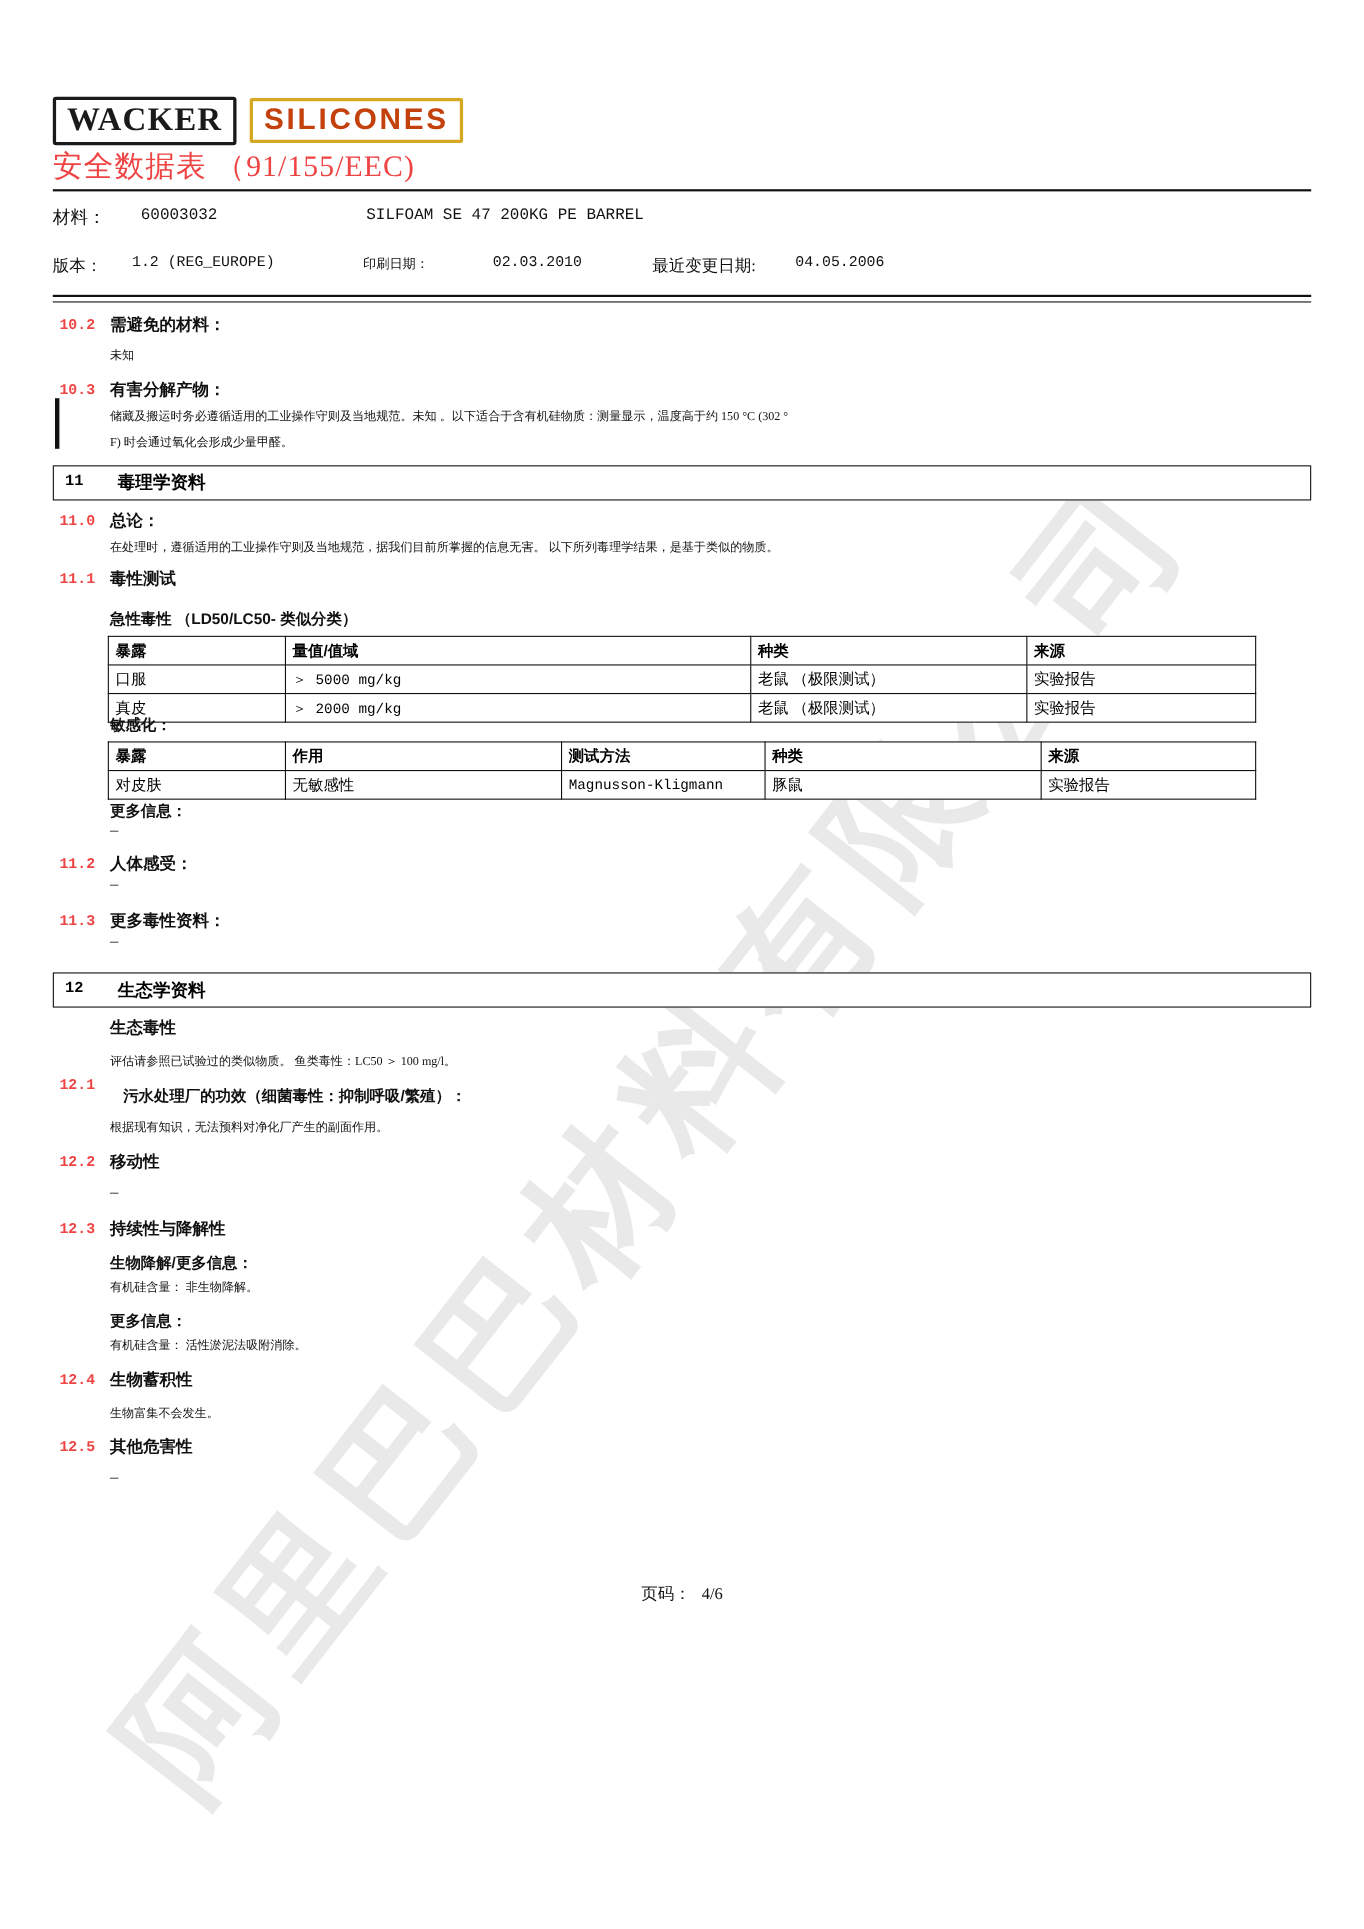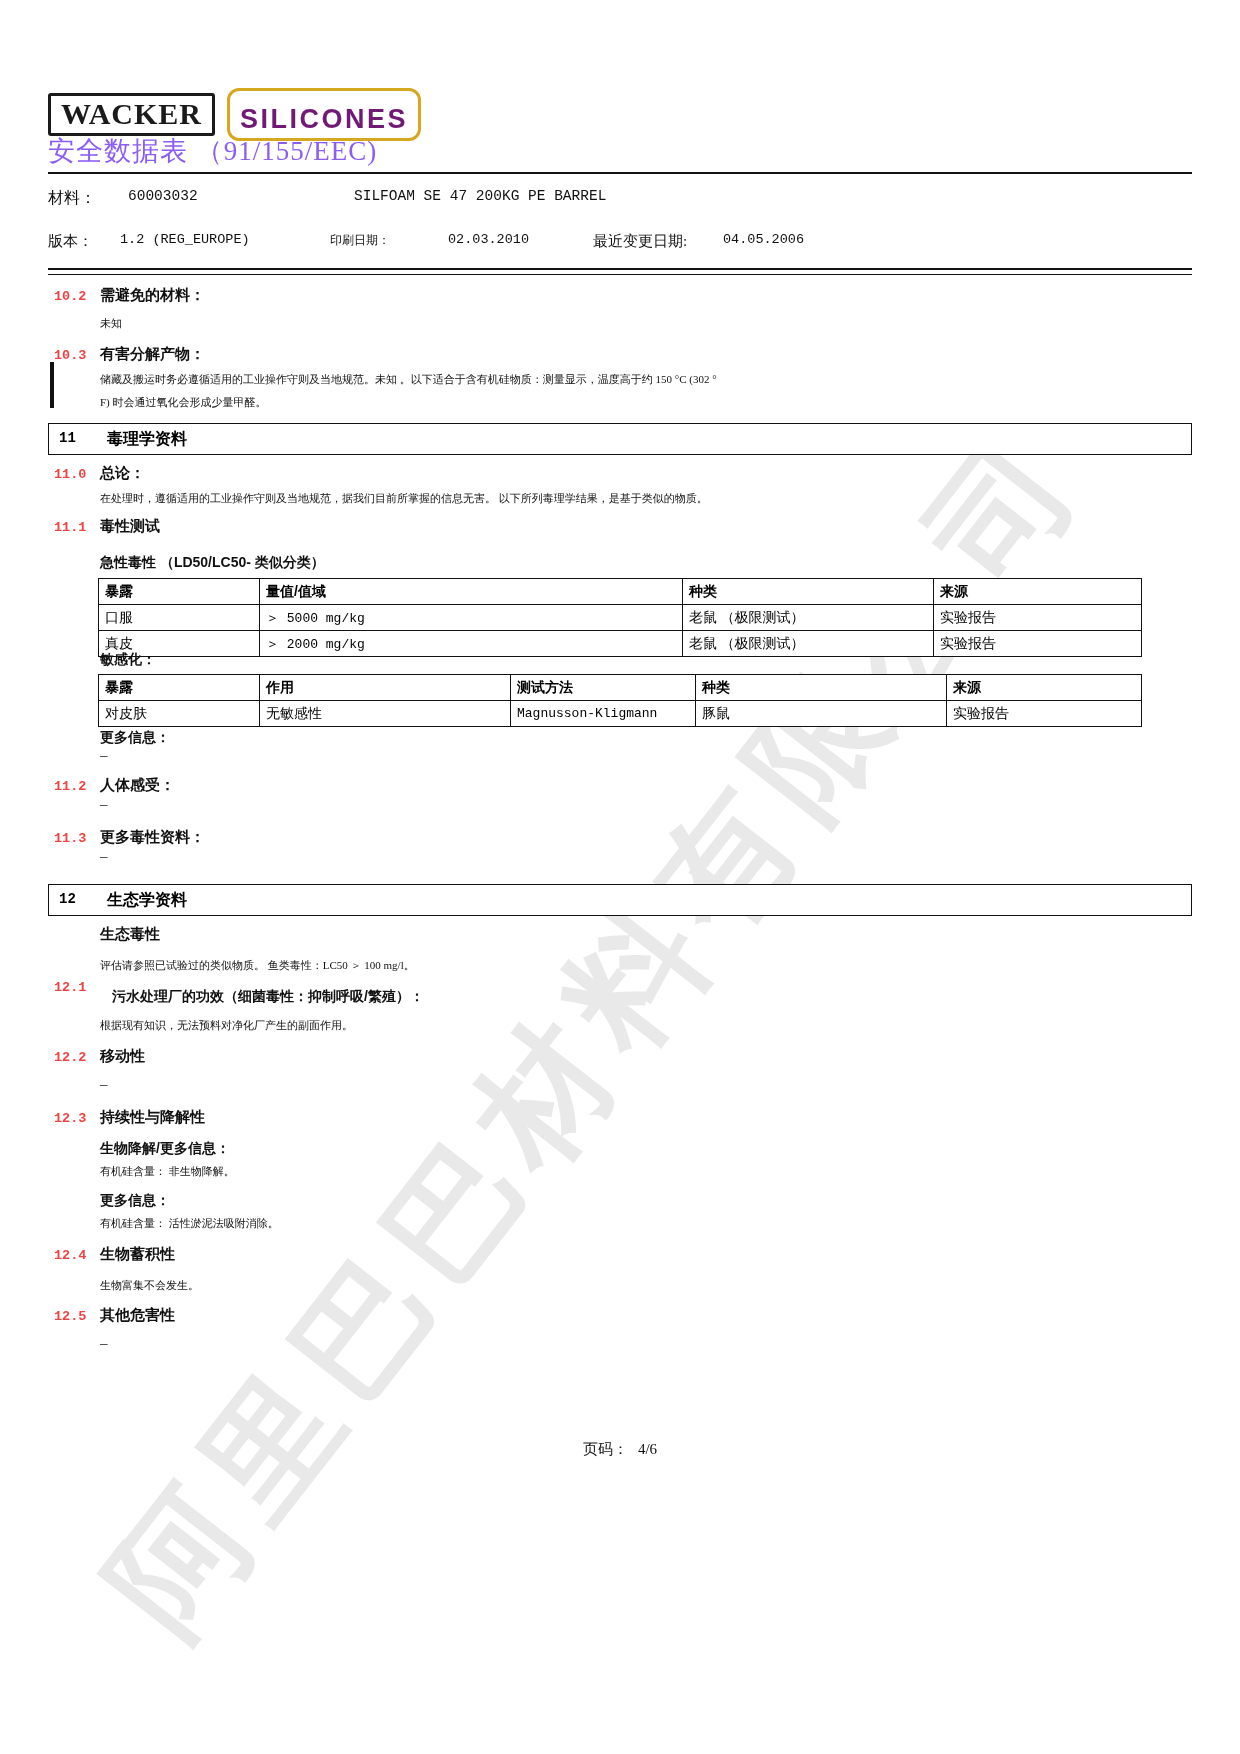--- a/index.html
+++ b/index.html
@@ -62,37 +62,37 @@
     font-family: "Liberation Serif", serif;
     font-weight: bold;
     font-size: 30px;
     letter-spacing: 1px;
     line-height: 1.05;
     color: #1a1a1a;
   }
   .logo-silicones {
     margin-left: 12px;
     border: 3px solid #d6a720;
-    border-radius: 12px;
-    padding: 14px 10px 5px 10px;
+    border-radius: 2px;
+    padding: 2px 10px 5px 10px;
     font-family: "Liberation Sans", sans-serif;
     font-weight: bold;
     font-size: 27px;
     letter-spacing: 2.5px;
     line-height: 1.05;
-    color: #701a75;
+    color: #c2410c;
   }
 
   .doc-title {
     position: absolute;
     left: 48px;
     top: 133px;
     font-size: 27px;
     letter-spacing: 1px;
-    color: #8b5cf6;
+    color: #ef4444;
   }
 
   .rule-thick {
     position: absolute;
     left: 48px;
     width: 1144px;
     border-top: 2px solid #111;
   }
   .rule-thin {
     position: absolute;
@@ -238,21 +238,21 @@
       <div class="logo-silicones">SILICONES</div>
     </div>
 
     <div class="doc-title">安全数据表 （91/155/EEC)</div>
 
     <div class="rule-thick" style="top:172px"></div>
 
     <div class="meta-row meta-mat">
       <span class="mpos meta-label-cjk" style="left:0px">材料：</span>
       <span class="mpos" style="left:80px">60003032</span>
-      <span class="mpos" style="left:306px">SILFOAM SE 47 200KG PE BARREL</span>
+      <span class="mpos" style="left:285px">SILFOAM SE 47 200KG PE BARREL</span>
     </div>
 
     <div class="meta-row meta-ver">
       <span class="mpos meta-label-cjk" style="left:0px;font-size:15px">版本：</span>
       <span class="mpos" style="left:72px">1.2 (REG_EUROPE)</span>
       <span class="mpos meta-label-cjk" style="left:282px;font-size:12px">印刷日期：</span>
       <span class="mpos" style="left:400px">02.03.2010</span>
       <span class="mpos meta-label-cjk" style="left:545px;font-size:15px">最近变更日期:</span>
       <span class="mpos" style="left:675px">04.05.2006</span>
     </div>

